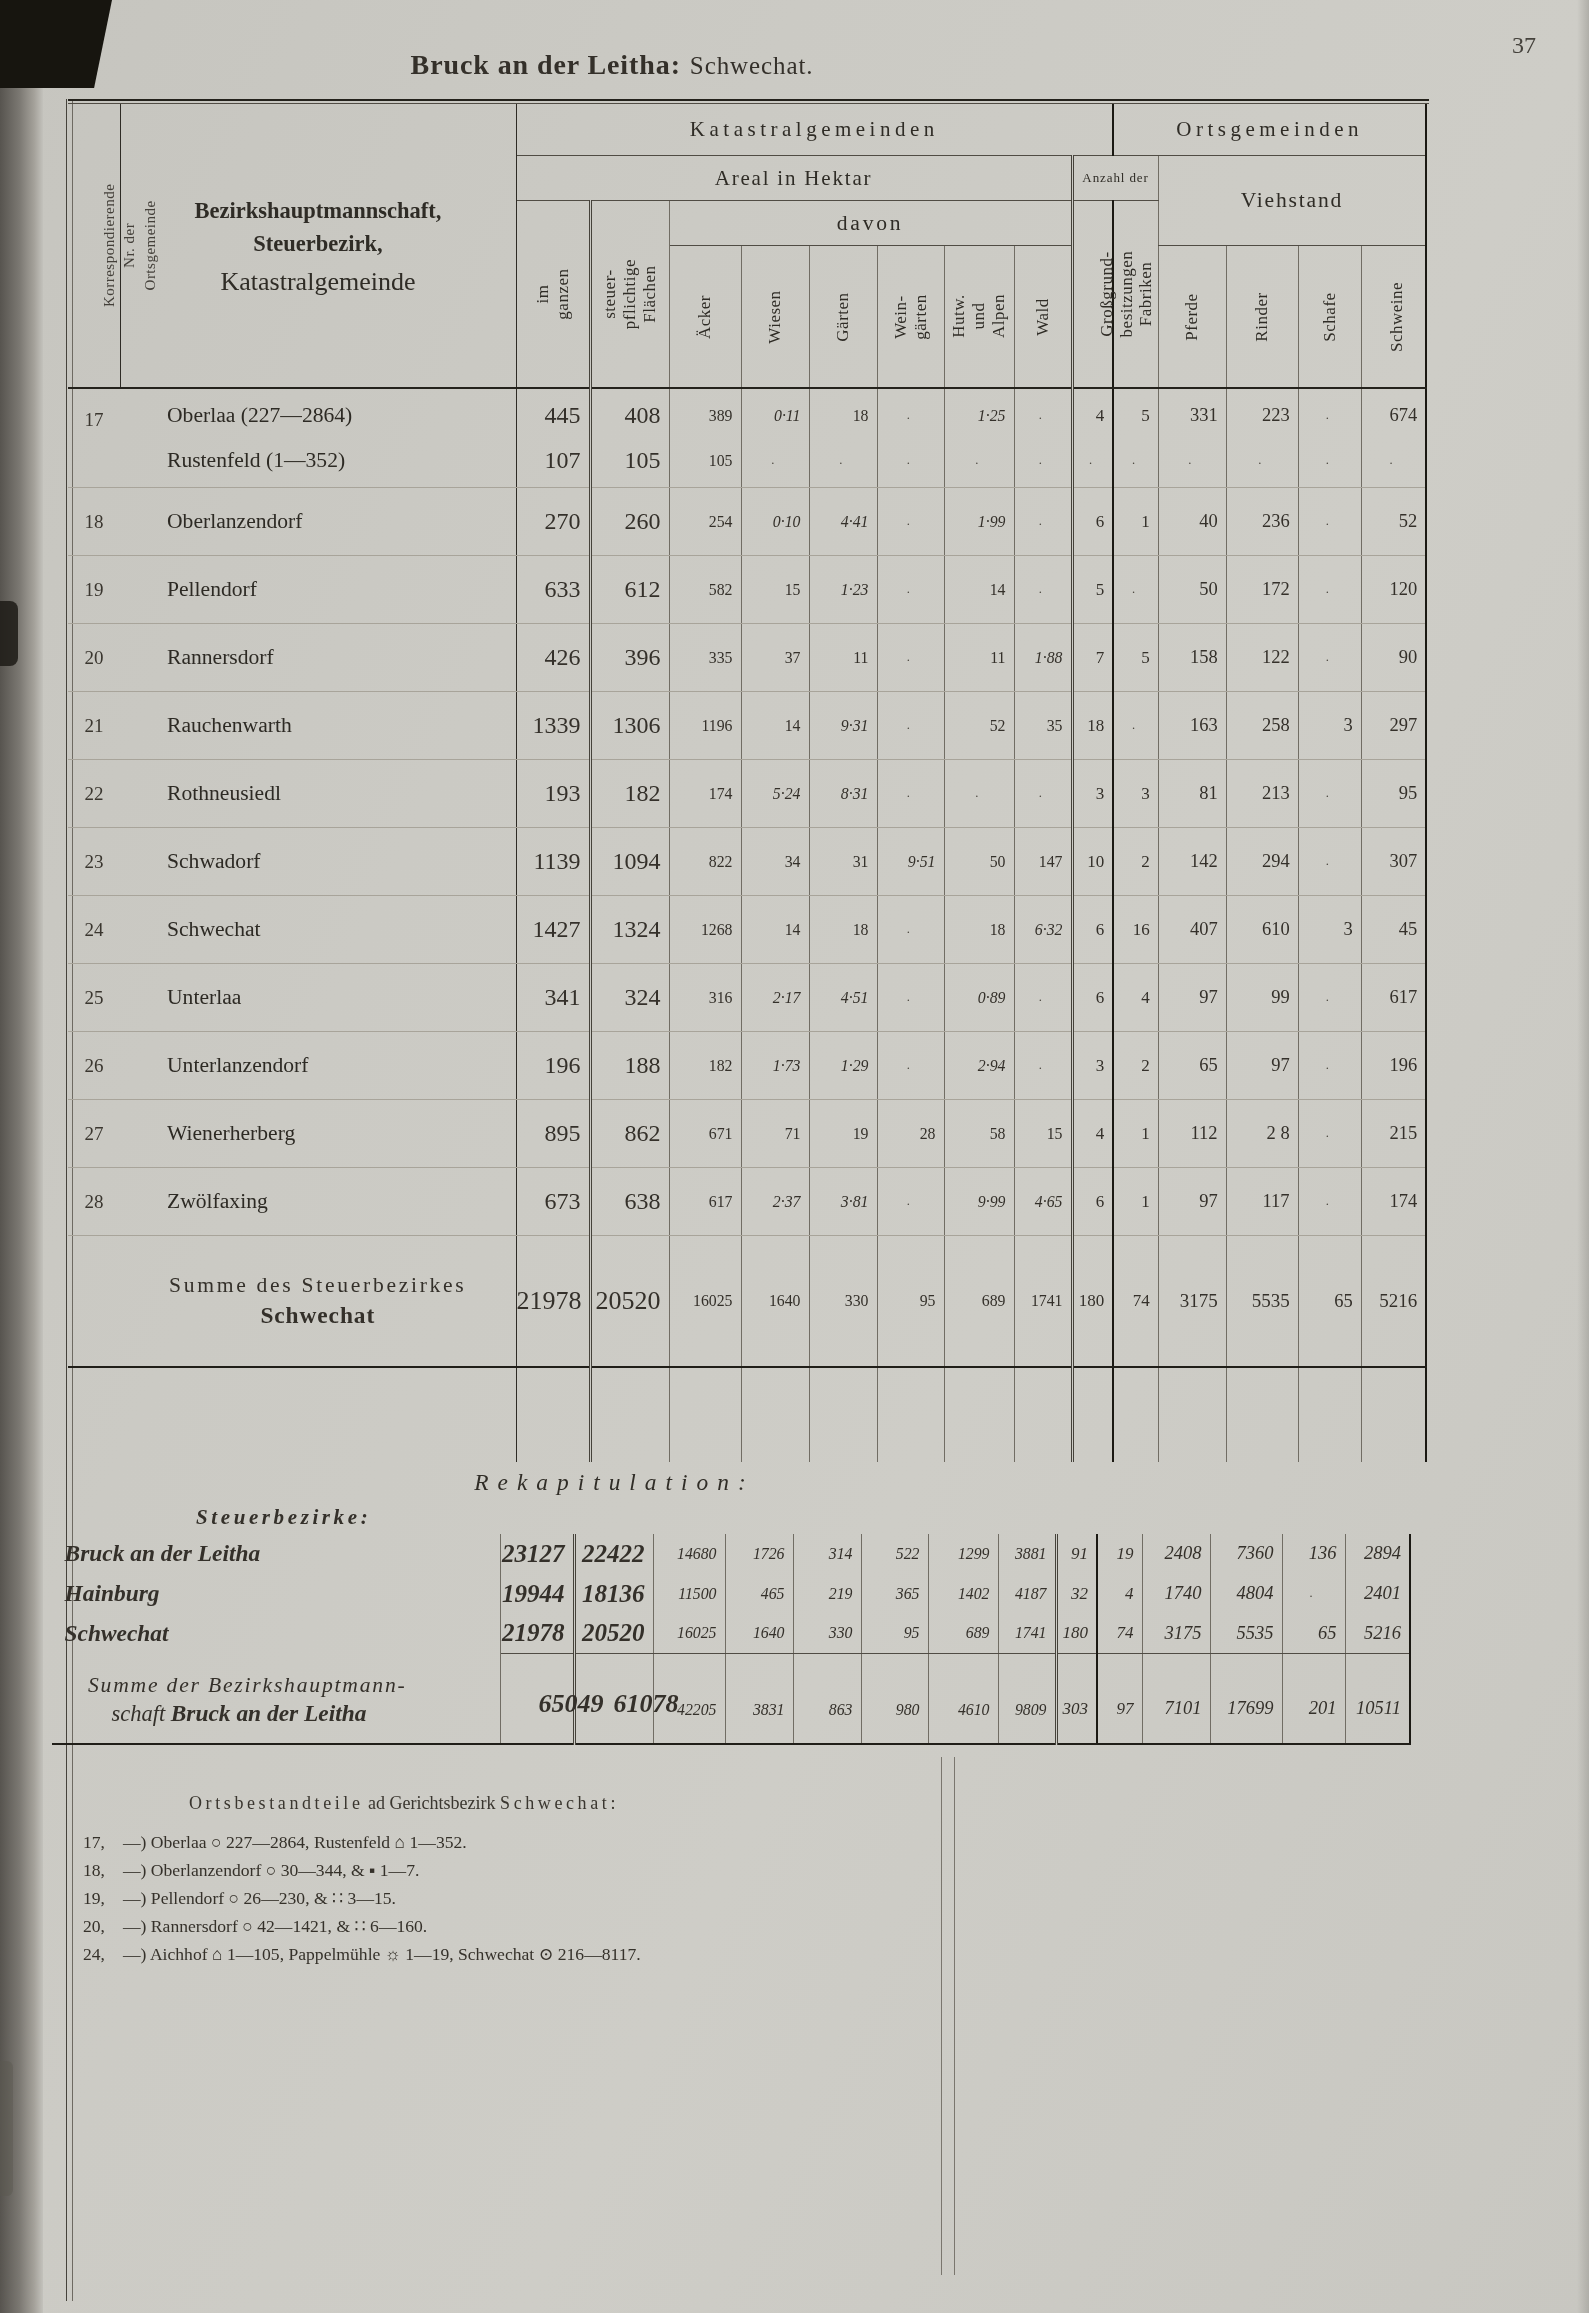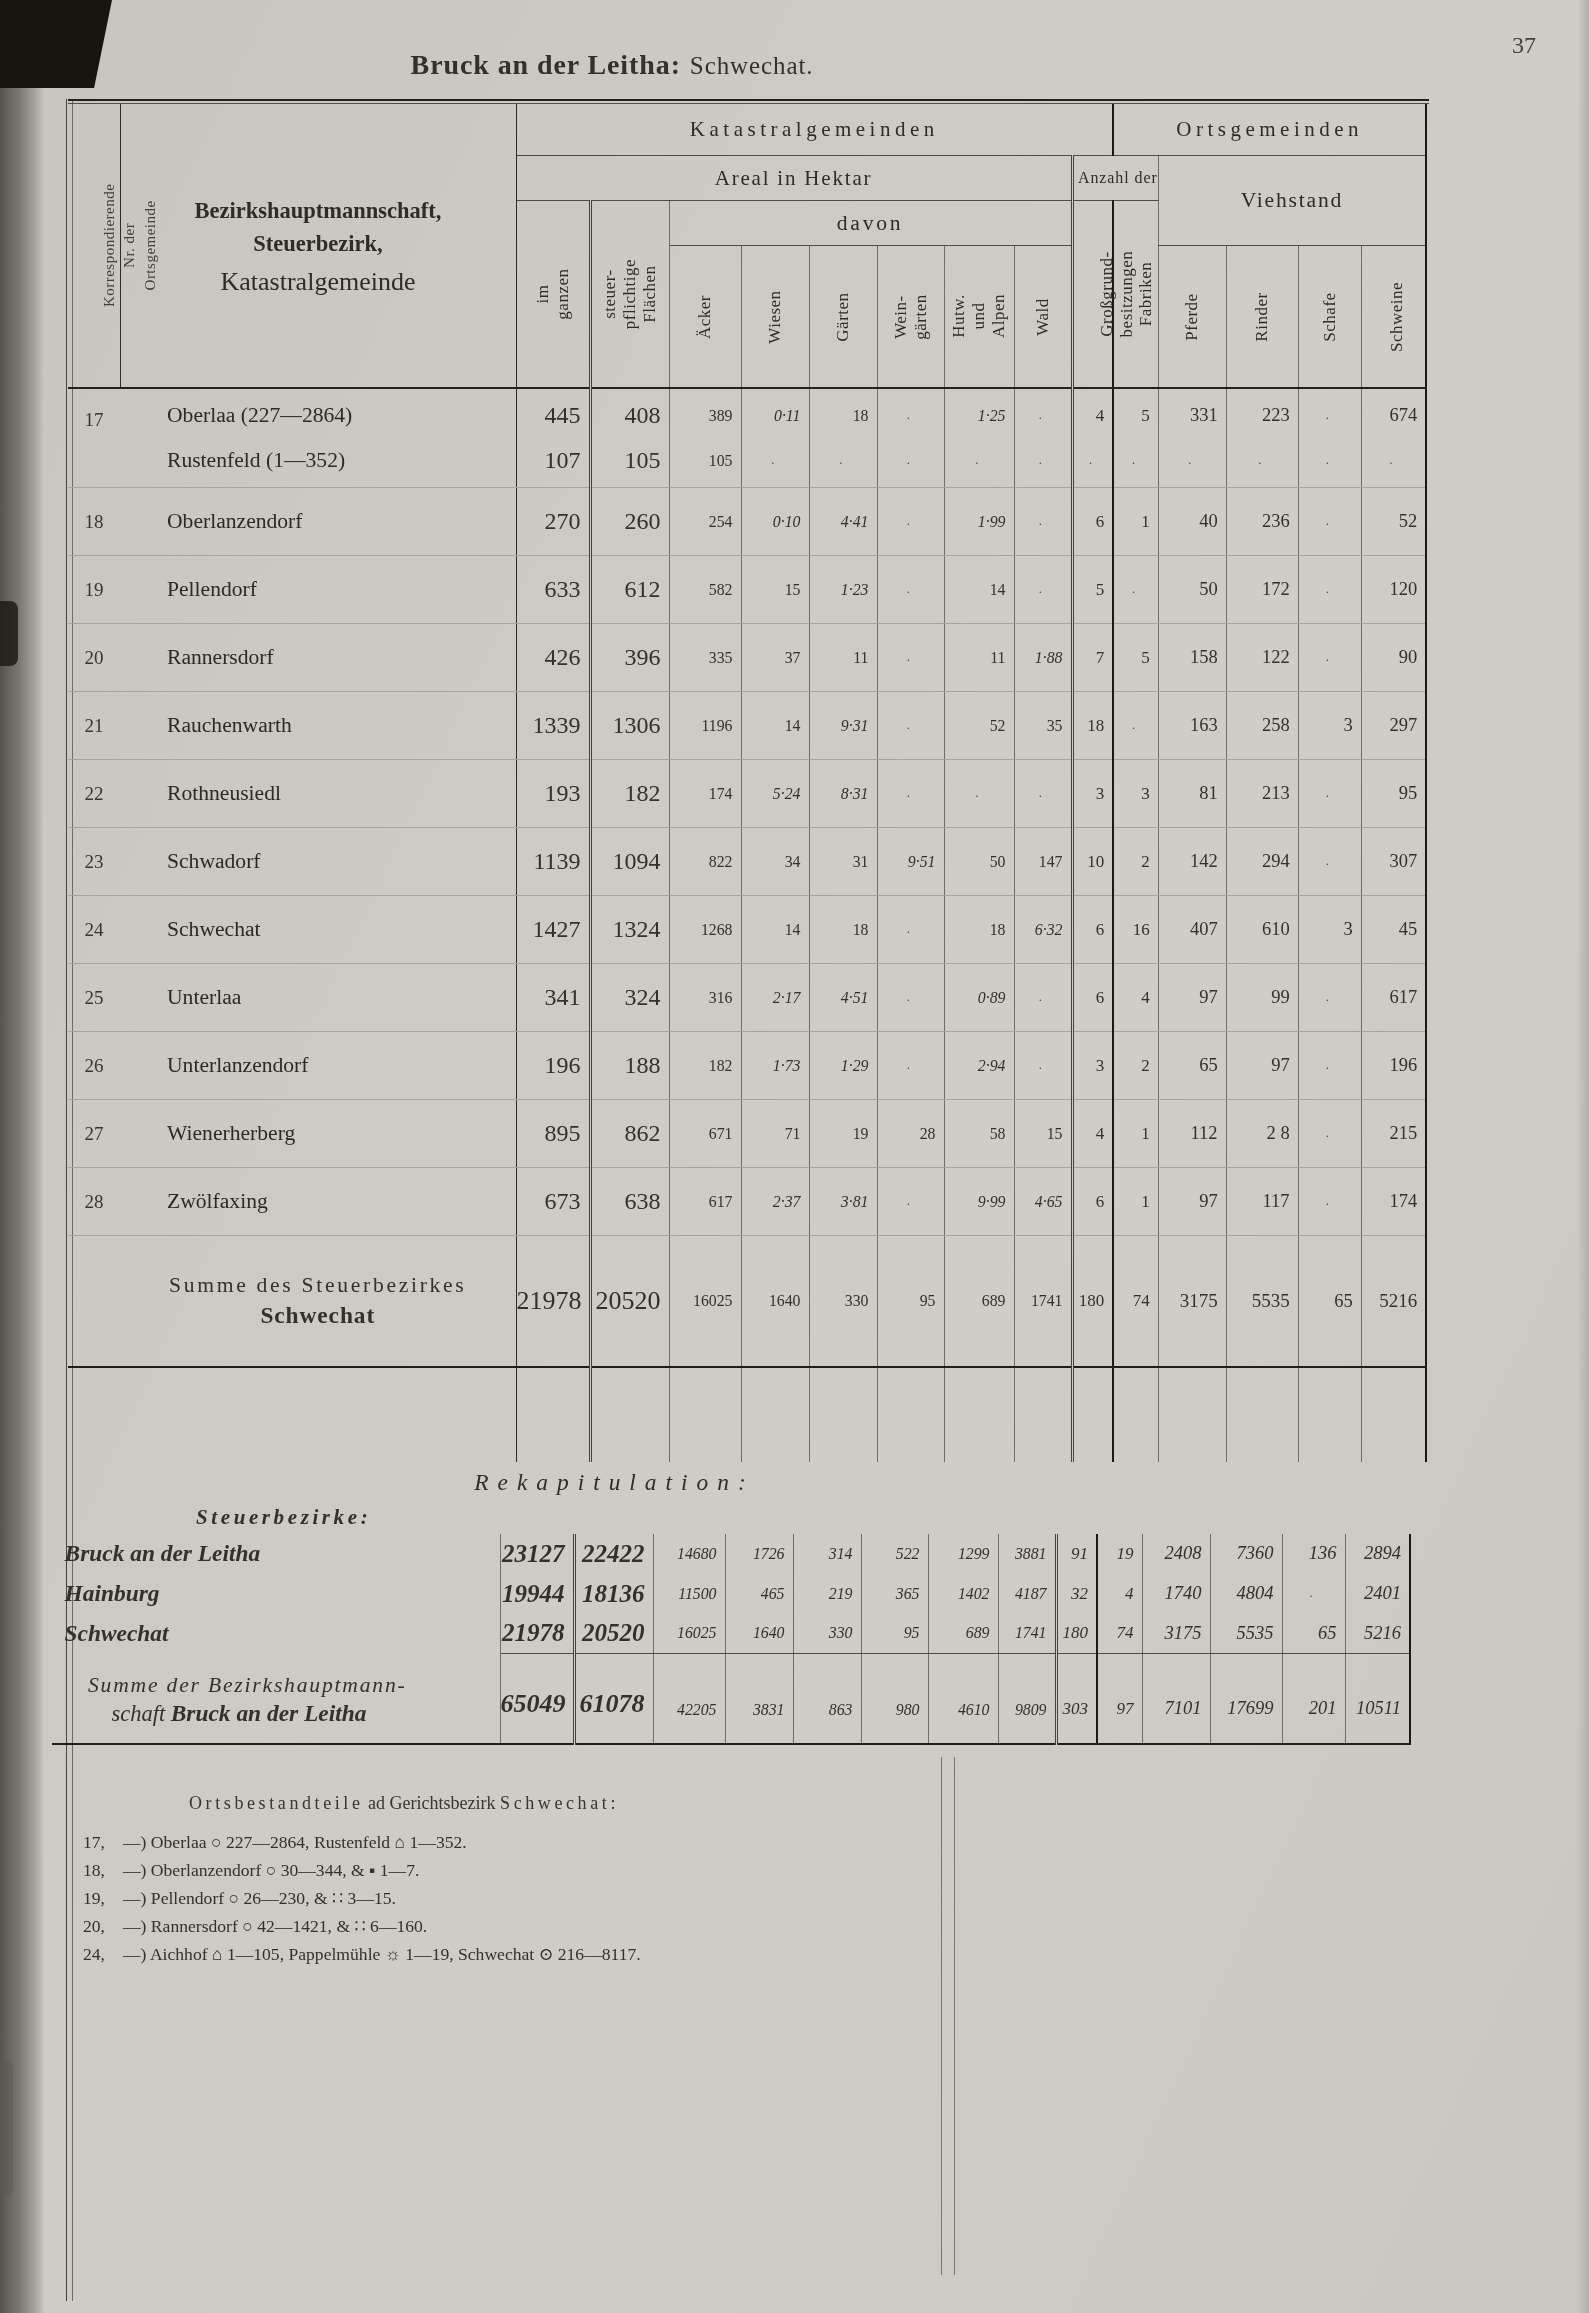--- a/index.html
+++ b/index.html
@@ -32,21 +32,21 @@
   .bd-thin{border-right:0.9px solid #716d64;}
   .bd-dbl{border-right:3.6px double #45423a;}
   .bd-heavy{border-right:2.7px solid #1b1913;}
   
   thead th{color:#2f2c26;}
   .hrA{height:52px;}.hrB{height:45px;}.hrC{height:45px;}.hrD{height:142px;}
   .h-line{border-bottom:1.4px solid #504c44;}
   .hb{border-bottom:2.7px solid #24221c;}
   .gk span,.go span{letter-spacing:4.5px;font-size:21px;}
   .areal{font-size:21px;letter-spacing:1.8px;}
-  .anz{font-size:16px;letter-spacing:0.9px;text-align:right;}
+  .anz{font-size:13px;letter-spacing:0.9px;}
   .vieh{font-size:21.6px;letter-spacing:1.8px;}
   .davon{font-size:21.6px;letter-spacing:2.7px;}
   .vert{text-align:center;vertical-align:middle;line-height:0;}
   .rot{display:inline-block;transform:rotate(-90deg);white-space:pre-line;
     font-size:17px;line-height:1.18;letter-spacing:0.5px;text-align:center;}
   .rot-small{font-size:15px;line-height:1.35;color:#44403a;}
   .name-h{vertical-align:middle;text-align:center;}
   .nh1,.nh2{font-weight:bold;font-size:22.5px;line-height:1.5;}
   .nh3{font-size:26px;margin-top:6px;}
   
@@ -81,21 +81,21 @@
   .rk-head{width:1125px;text-align:center;font-size:23.4px;letter-spacing:9px;color:#302d27;}
   .rk-label{margin:9px 0 0 144px;font-size:21px;font-weight:bold;letter-spacing:3.6px;}
   table.rktbl{margin-top:3.6px;}
   .rkrow{height:40px;}
   .rkrow td.rk-name{font-weight:bold;font-size:23.4px;padding-left:12.6px;}
   .rkrow td.c0,.rkrow td.c1{font-size:25px;font-weight:bold;}
   .rkdiv td{border-bottom:1.8px solid #504c44;}
   .rkdiv td.rk-name{border-bottom:none;}
   .rksum{height:90px;}
   .rksum td{border-bottom:2.7px solid #201e18;vertical-align:bottom;padding-bottom:23.4px;}
-  .rksum td.c0,.rksum td.c1{font-size:26px;font-weight:bold;}
+  .rksum td.c0,.rksum td.c1{font-size:26px;font-weight:bold;padding-left:38px;}
   .rksum td.rk-name{padding-left:36px;padding-bottom:16px;}
   .rkl1{font-size:21.6px;letter-spacing:1.8px;}
   .rkl2{font-size:22.5px;margin-top:1.8px;padding-left:23.4px;}
   .rkl2 b{font-size:23.4px;}
   
   .footnotes{position:absolute;left:83px;top:1793px;width:909px;}
   .fn-head{font-size:18px;padding-left:106px;color:#3a362f;margin-bottom:14.4px;}
   .fn-head .sp{letter-spacing:3.6px;}
   .fn-item{font-size:17.6px;line-height:28px;padding-left:49px;text-indent:-49px;color:#35312a;}
   .fn-nr{display:inline-block;width:40px;text-indent:0;}

